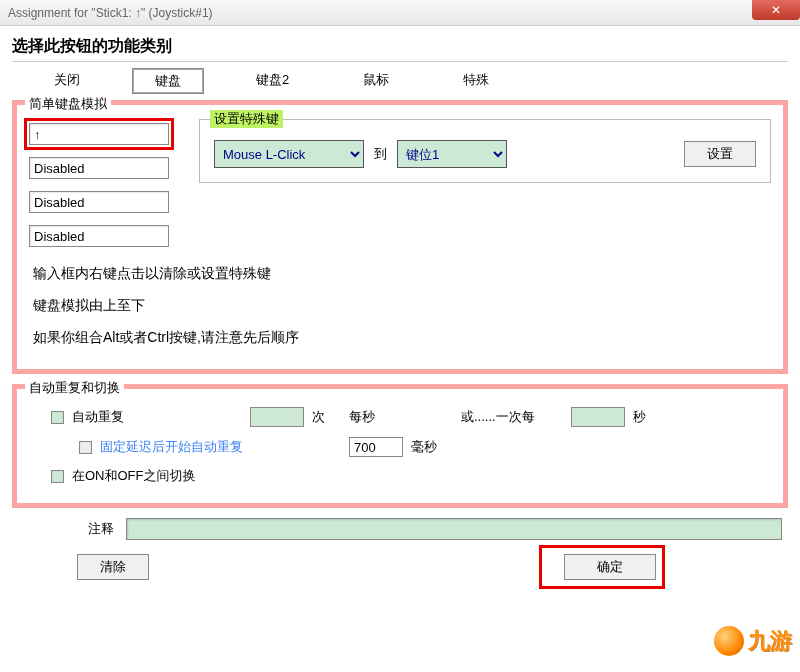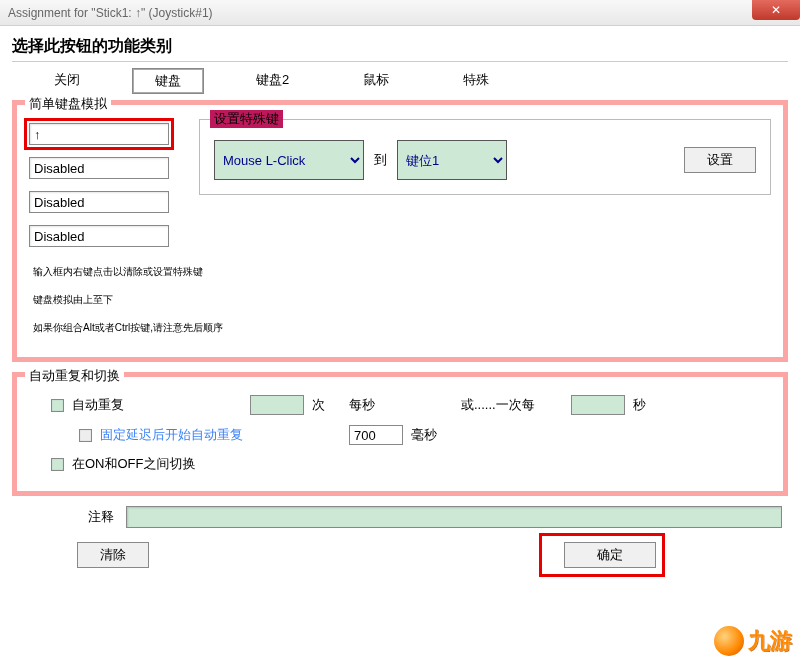--- a/index.html
+++ b/index.html
@@ -102,48 +102,48 @@
 .special-fieldset {
   border: 1px solid #bbb;
   padding: 20px 14px 14px 14px;
   position: relative;
   margin-top: 4px;
   flex: 1;
 }
 .special-fieldset .legend {
   position: absolute;
   top: -10px; left: 10px;
-  background: #be185d;
+  background: #bef264;
   padding: 0 4px;
 }
 .special-row {
   display: flex;
   align-items: center;
   gap: 10px;
 }
 .sel {
   background: #cde9d6;
   border: 1px solid #555;
-  height: 40px;
+  height: 28px;
   padding: 2px 4px;
   font-size: 13px;
   color: #00008b;
 }
 .sel.big { width: 150px; }
 .sel.mid { width: 110px; }
 .btn {
   border: 1px solid #888;
   background: #f0f0f0;
   padding: 3px 22px;
   cursor: pointer;
   font-size: 13px;
   margin-left: 16px;
 }
 .info-lines { margin: 18px 0 6px 4px; }
-.info-lines div { margin: 14px 0; font-size: 10px; }
+.info-lines div { margin: 14px 0; font-size: 14px; }
 .auto-row {
   display: flex;
   align-items: center;
   gap: 8px;
   margin: 8px 0 10px 22px;
 }
 .chk {
   width: 13px; height: 13px;
   border: 1px solid #888;
   background: #cde9d6;

